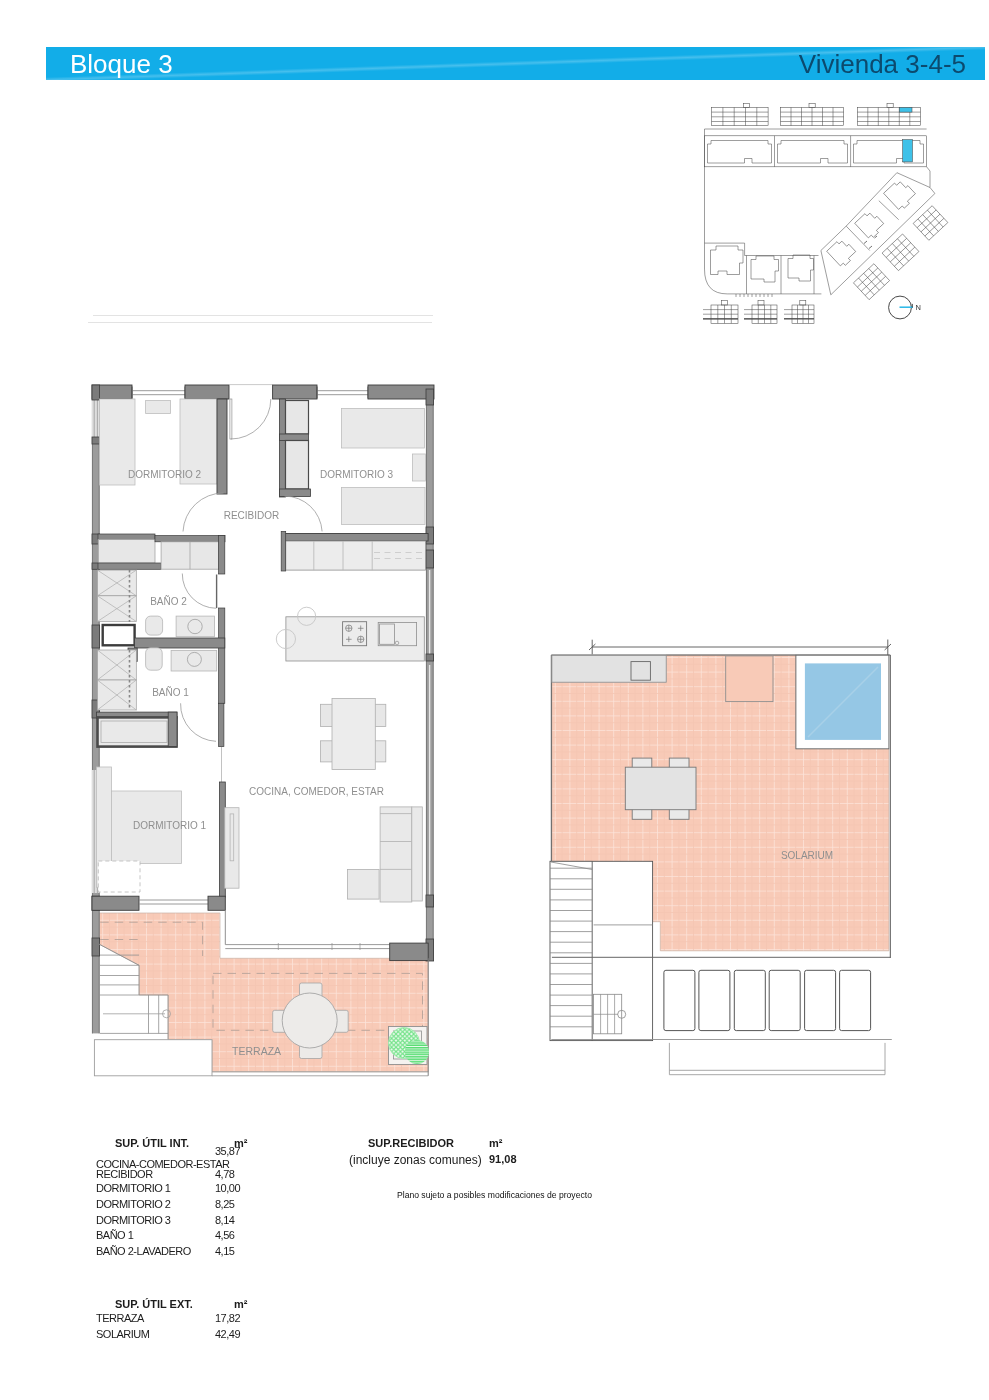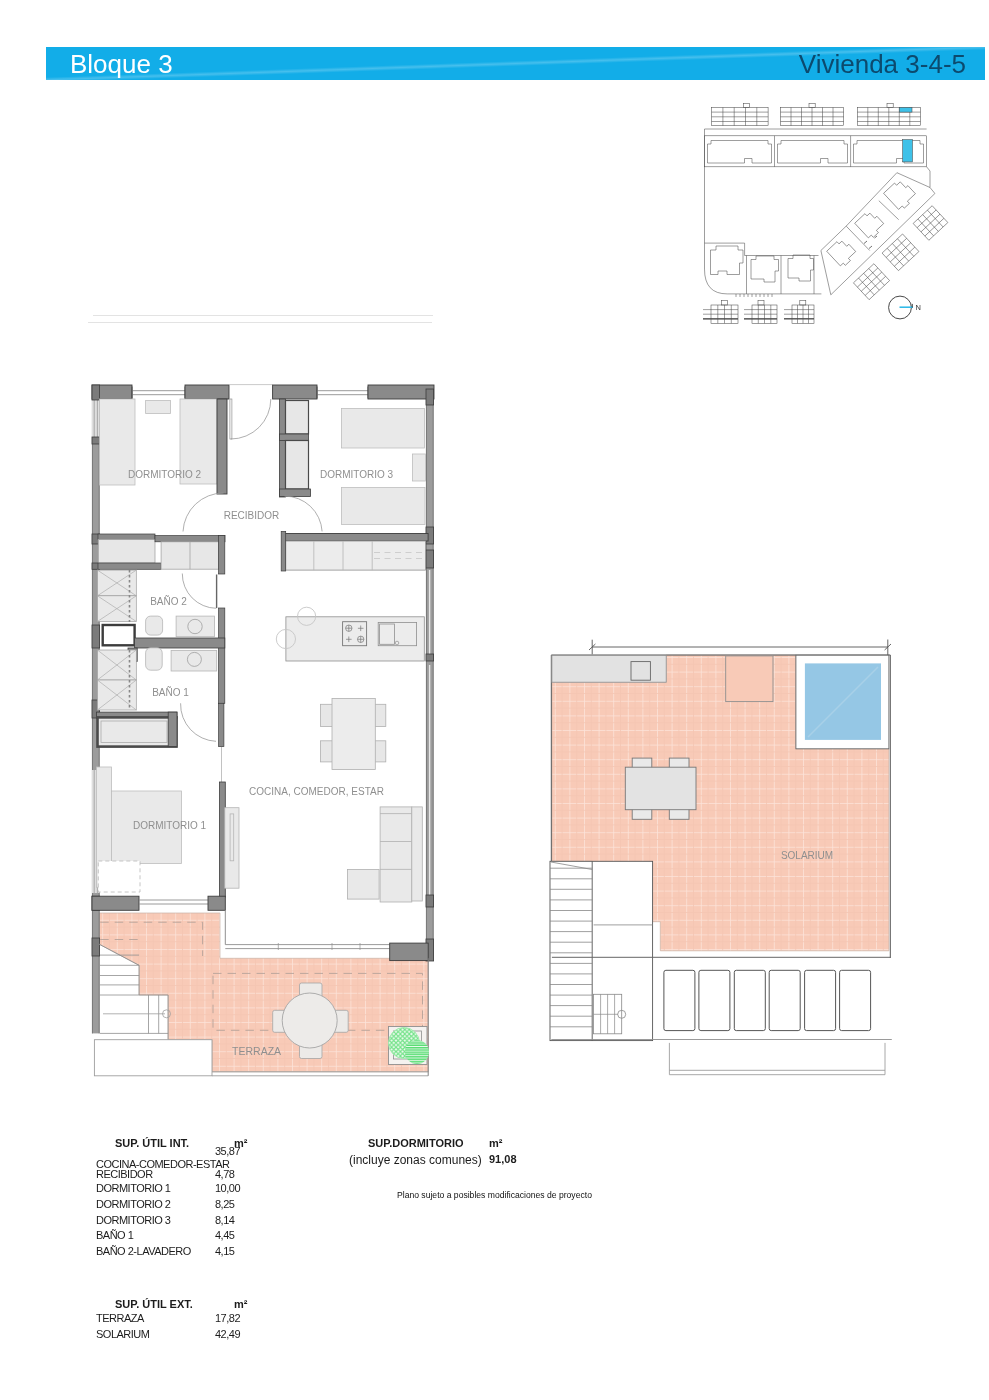--- a/index.html
+++ b/index.html
@@ -481,37 +481,37 @@
 <div class="row" style="top:92.1px">BAÑO 1</div>
 <div class="row" style="top:108.0px">BAÑO 2-LAVADERO</div>
 </div>
 <div class="tbl" style="left:215px;top:1137px;width:70px;">
 <div class="val" style="top:0;width:70px"><b>m²&nbsp;&nbsp;</b></div>
 <div class="val" style="top:8px;width:70px">35,87</div>
 <div class="val" style="top:30.5px;width:70px">4,78</div>
 <div class="val" style="top:45.4px;width:70px">10,00</div>
 <div class="val" style="top:61.3px;width:70px">8,25</div>
 <div class="val" style="top:76.9px;width:70px">8,14</div>
-<div class="val" style="top:92.1px;width:70px">4,45</div>
+<div class="val" style="top:92.1px;width:70px">4,56</div>
 <div class="val" style="top:108.0px;width:70px">4,15</div>
 </div>
 
 <div class="tbl" style="left:96px;top:1298px;width:200px;">
 <div class="row" style="top:0"><b>SUP. ÚTIL EXT.</b></div>
 <div class="row" style="top:14.4px">TERRAZA</div>
 <div class="row" style="top:30.2px">SOLARIUM</div>
 </div>
 <div class="tbl" style="left:215px;top:1298px;width:70px;">
 <div class="val" style="top:0;width:70px"><b>m²&nbsp;&nbsp;</b></div>
 <div class="val" style="top:14.4px;width:70px">17,82</div>
 <div class="val" style="top:30.2px;width:70px">42,49</div>
 </div>
 
 <div class="tbl" style="left:349px;top:1137px;width:200px;">
-<div class="row" style="top:0"><b>SUP.DORMITORIO</b></div>
+<div class="row" style="top:0"><b>SUP.RECIBIDOR</b></div>
 <div class="row" style="top:15.6px"><span class="n">(incluye zonas comunes)</span></div>
 </div>
 <div class="tbl" style="left:470px;top:1137px;width:67px;">
 <div class="val" style="top:0;width:67px"><b>m²&nbsp;&nbsp;</b></div>
 <div class="val" style="top:15.6px;width:67px"><b>91,08</b></div>
 </div>
 
 <div class="tbl" style="left:349px;top:1189.5px;width:260px;font-size:8.6px;letter-spacing:0;color:#111;padding-left:48px;">Plano sujeto a posibles modificaciones de proyecto</div>
 
 </body></html>

